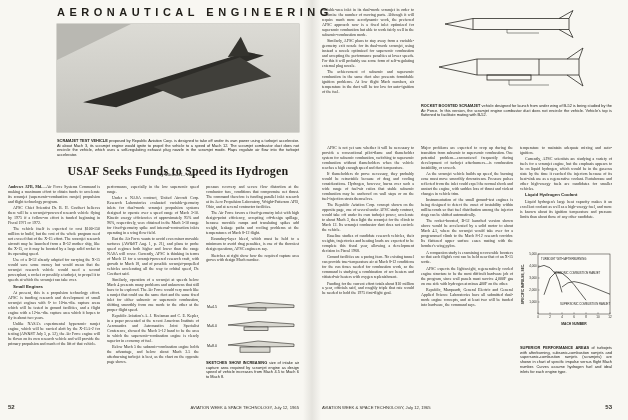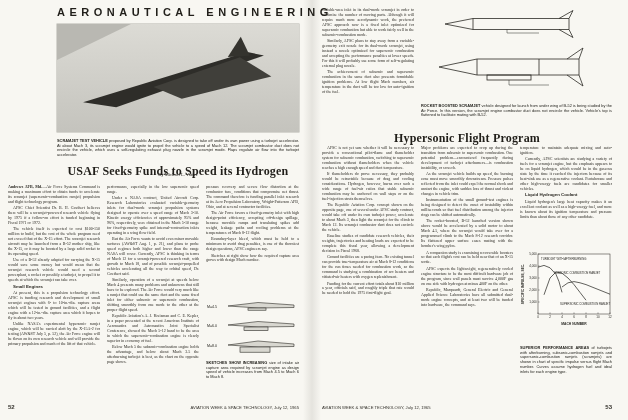--- a/index.html
+++ b/index.html
@@ -157,21 +157,20 @@
       <path d="M146,53 L162,42 L158,53"></path>
       <path d="M146,69 L162,80 L158,69"></path>
       <rect x="66" y="69" width="44" height="5"></rect>
       <line x1="88" y1="74" x2="88" y2="79" stroke-width="0.5"></line>
       <line x1="88" y1="79" x2="128" y2="79" stroke-width="0.5"></line>
     </g>
   </svg>
 
   <p id="rocket-caption" class="caption"><span class="lead">ROCKET BOOSTED SCRAMJET</span><span> vehicle designed for launch from under wing of B-52 is being studied by the Air Force. In this version, the scramjet engine combustor duct does not encircle the vehicle. Vehicle's top is flattened to facilitate mating with B-52.</span></p>
 
-  <h1 id="headline-right" class="headline">Hypersonic Flight Program</h1>
 
   <div id="r-col1-bottom" class="bodycol">
     <p>AFSC is not yet sure whether it will be necessary to provide a conventional pilot-flame and flameholder system for subsonic combustion, switching to supersonic combustion without flameholders when the vehicle reaches a high enough speed and duct temperature.</p>
     <p>If flameholders do prove necessary, they probably would be retractable because of drag and cooling considerations. Hydrogen, however, burns over such a wide range of fuel-air ratios that stable subsonic combustion may be anchored on wall steps or on the fuel-injection struts themselves.</p>
     <p>The Republic Aviation Corp. concept shown on the opposite page, one of several under AFSC study contract, would take off under its own turbojet power, accelerate to about Mach 3, then light the scramjet for the climb to Mach 12. Its scramjet combustor duct does not encircle the vehicle.</p>
     <p>Baseline studies of candidate research vehicles, their weights, trajectories and heating loads are expected to be complete this fiscal year, allowing a development decision in Fiscal 1968.</p>
     <p>Ground facilities are a pacing item. No existing tunnel can provide true-temperature air at Mach 8-12 conditions for the run times needed for combustion work, so the command is studying a combination of arc heaters and vitiated-air heaters with oxygen replenishment.</p>
     <p>Funding for the current effort totals about $10 million a year, officials said, and roughly triple that rate would be needed to hold the 1975 first-flight goal.</p>
   </div>
 

